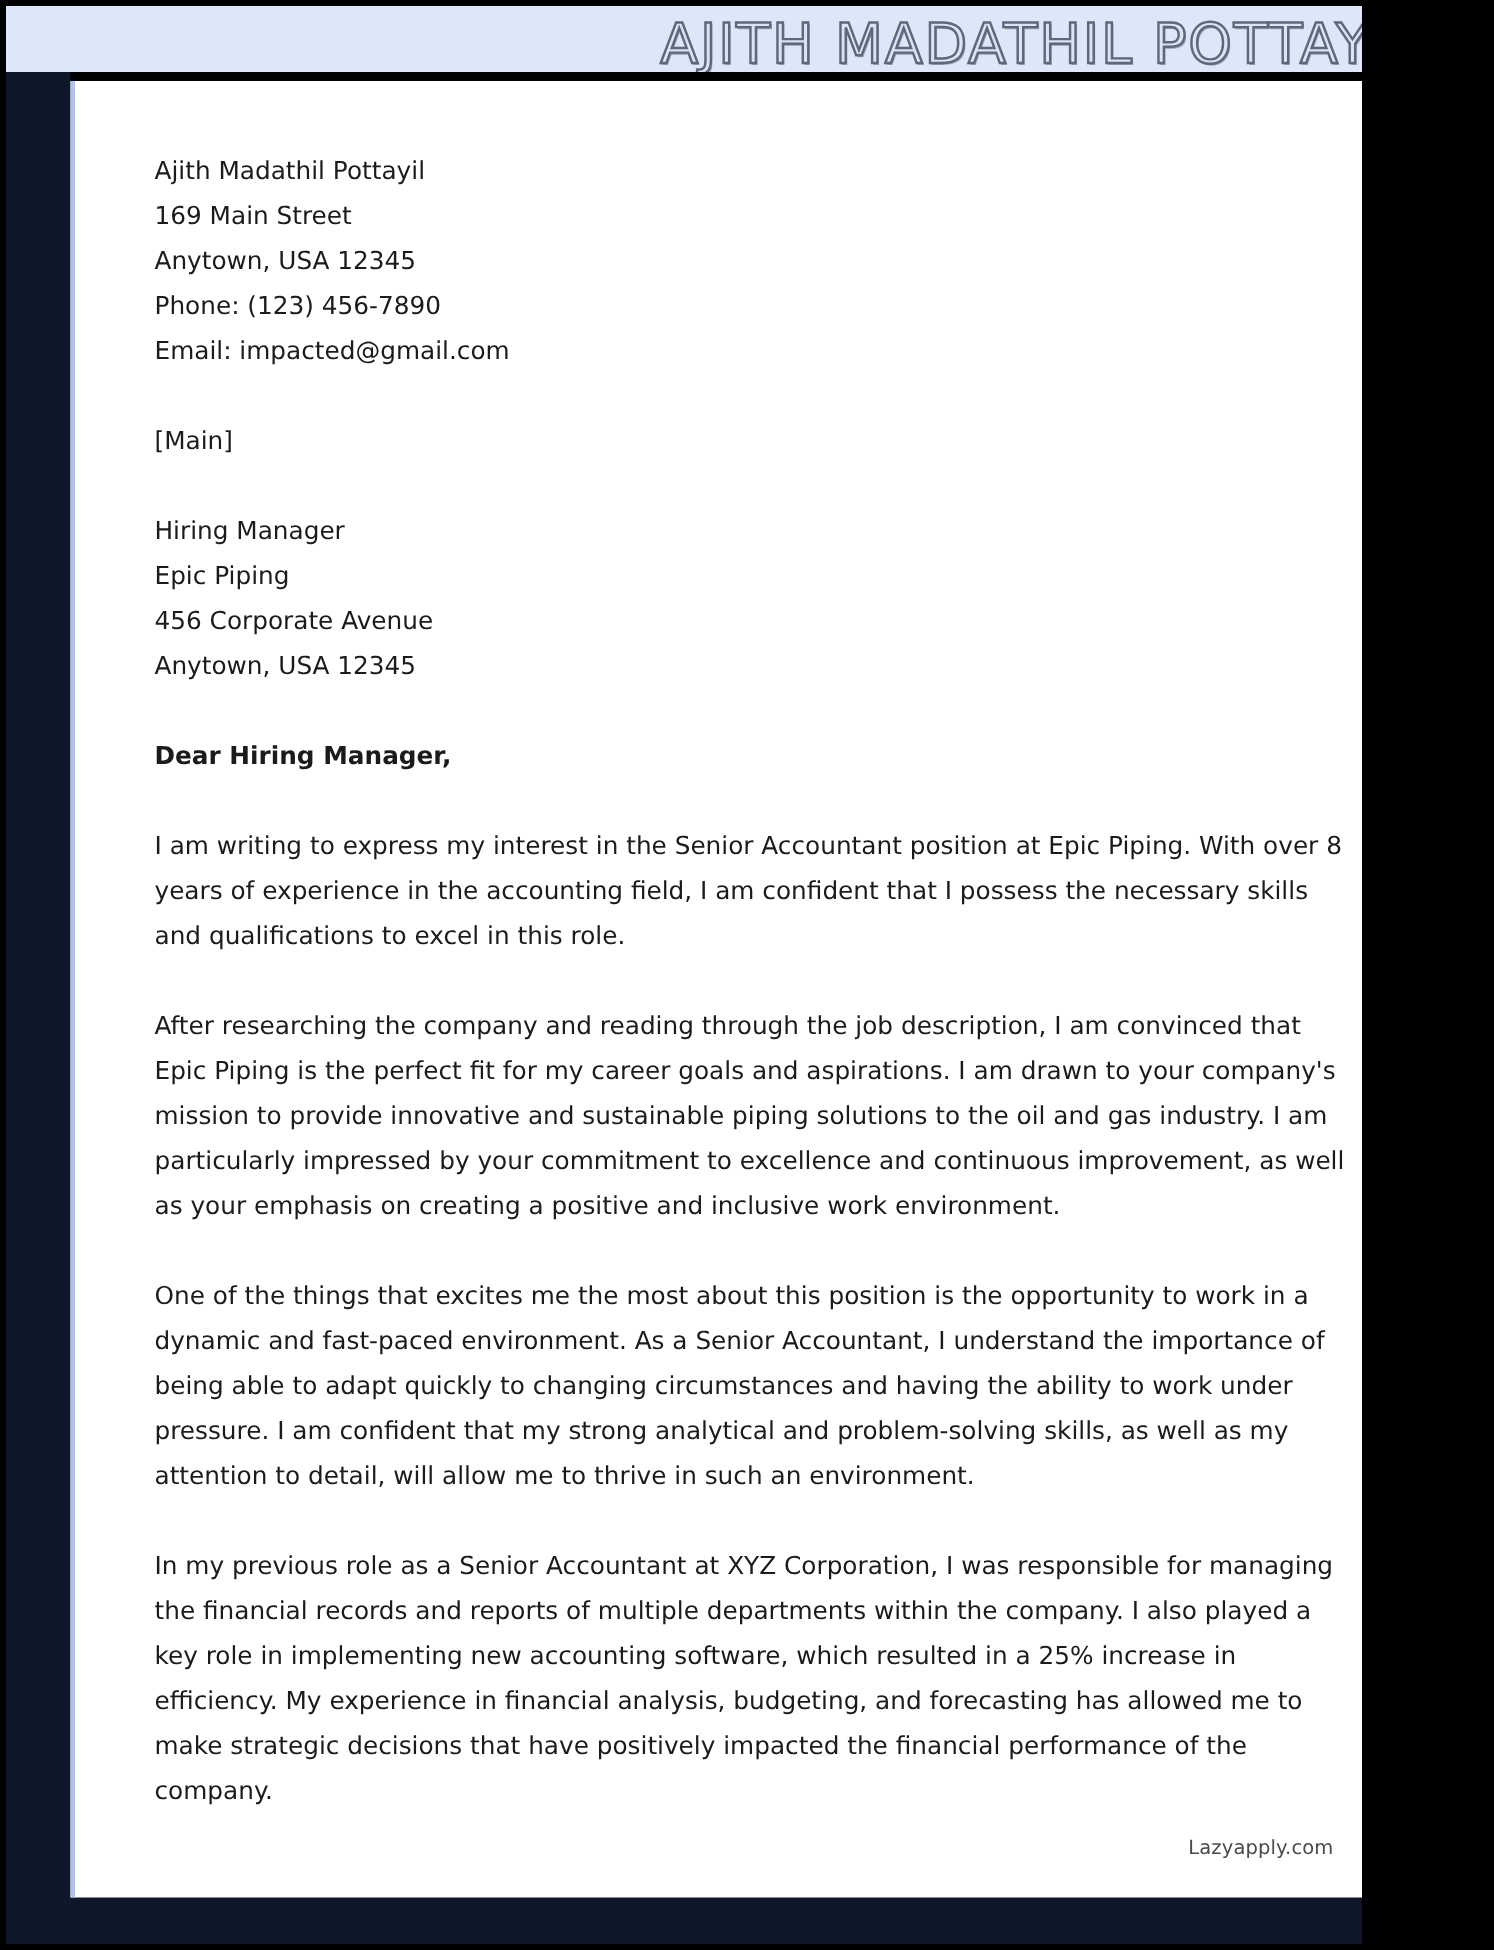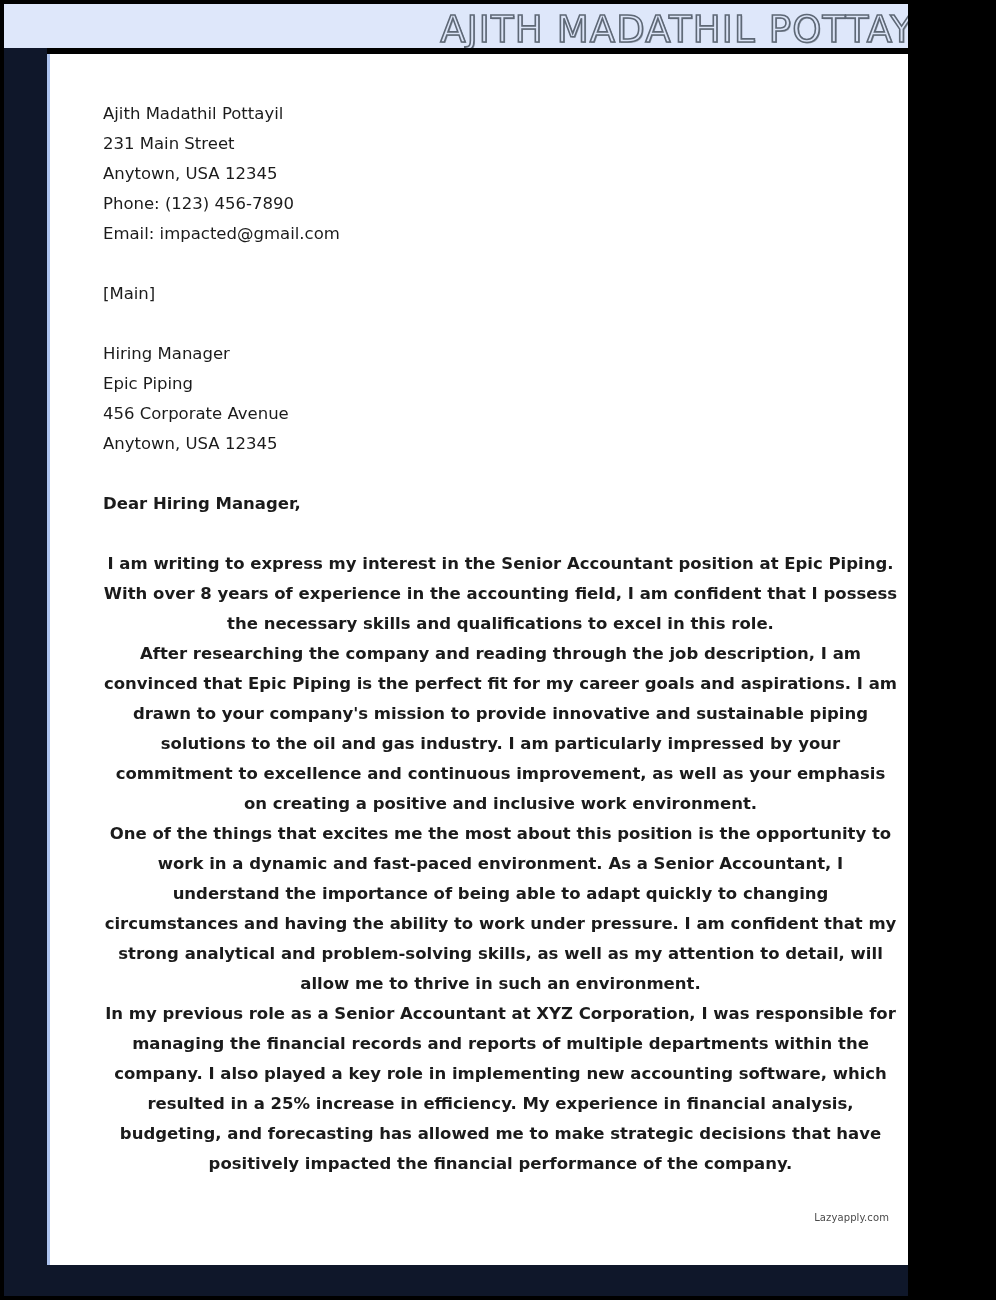--- a/index.html
+++ b/index.html
@@ -88,38 +88,38 @@
     display: block;
     white-space: pre;
   }
 
   .block-gap {
     height: 30px;
   }
 
   .para {
     margin: 0;
-    text-align: center;
-    font-weight: bold;
+    text-align: left;
   }
   .para + .para {
+    margin-top: 30px;
   }
 
   .salutation {
     margin: 0;
     font-weight: bold;
   }
 
   
   .watermark {
     position: absolute;
     right: 56px;
-    bottom: 42px;
+    bottom: 25px;
     font-family: "DejaVu Sans", sans-serif;
-    font-size: 10px;
+    font-size: 13px;
     color: #4a4a4a;
     letter-spacing: 0.1px;
     text-align: right;
   }
 </style>
 </head>
 <body>
 
 <div class="frame">
 
@@ -128,21 +128,21 @@
   </div>
 
   <div class="title-rule"></div>
 
   <div class="page-sheet">
 
     <div class="letter-body">
 
       <div>
         <span class="addr-line">Ajith Madathil Pottayil</span>
-        <span class="addr-line">231 Main Street</span>
+        <span class="addr-line">169 Main Street</span>
         <span class="addr-line">Anytown, USA 12345</span>
         <span class="addr-line">Phone: (123) 456-7890</span>
         <span class="addr-line">Email: impacted@gmail.com</span>
       </div>
 
       <div class="block-gap"></div>
 
       <div>
         <span class="addr-line">[Main]</span>
       </div>

